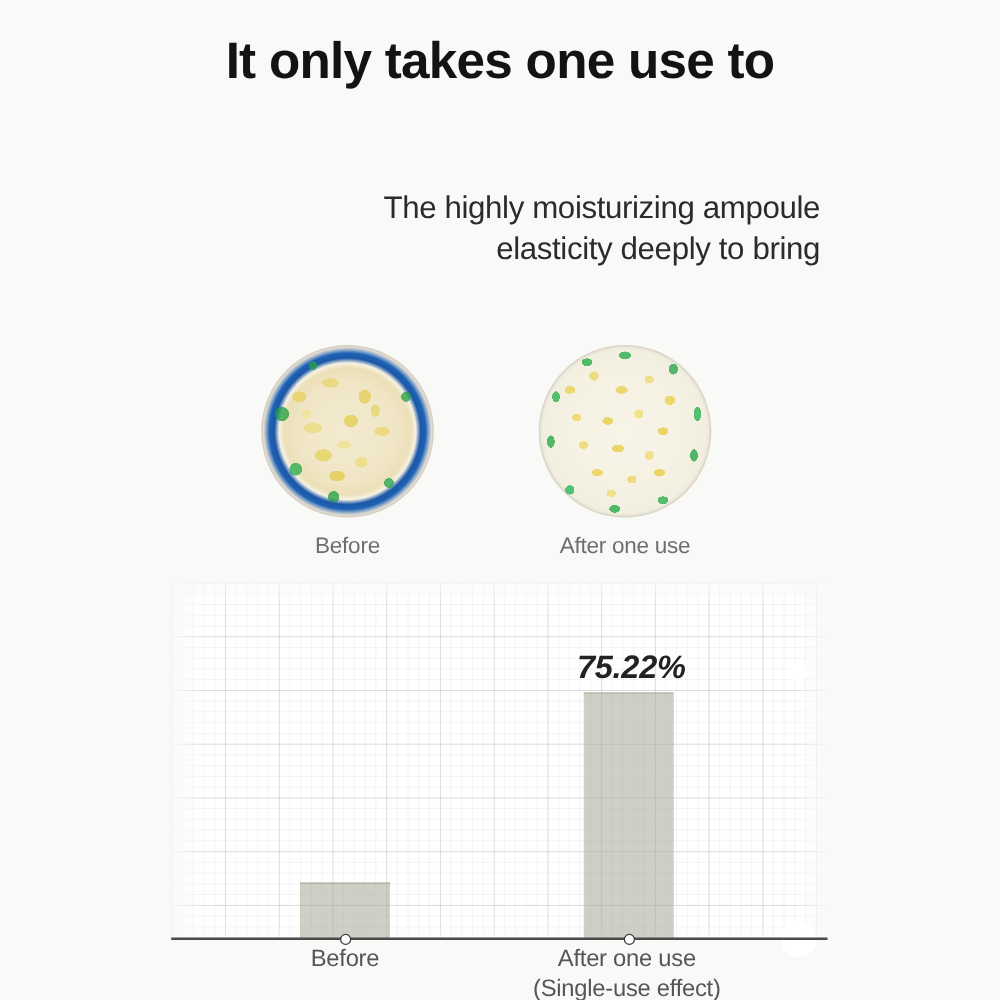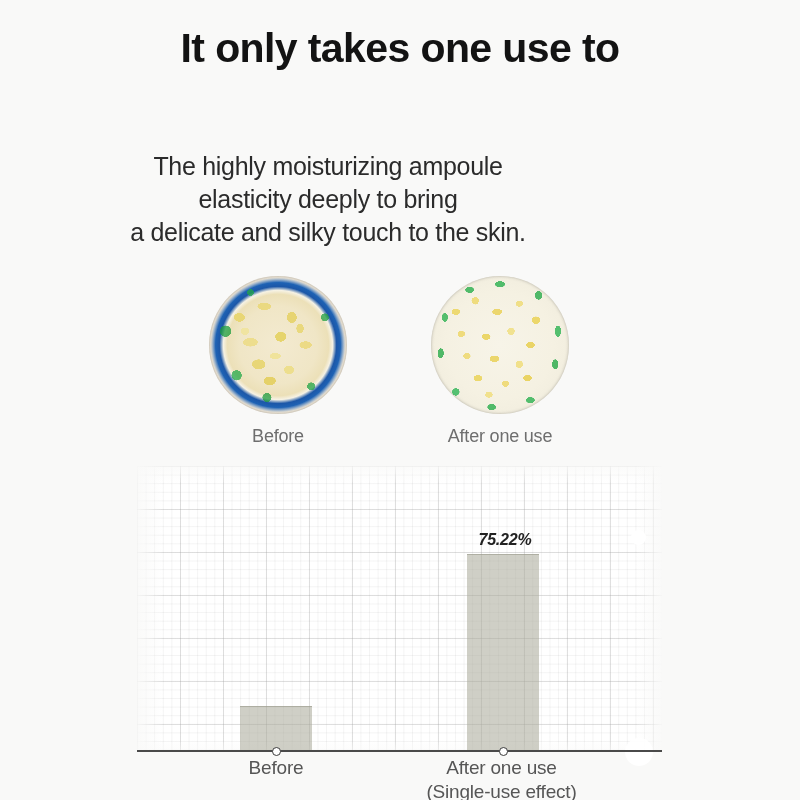--- a/index.html
+++ b/index.html
@@ -35,21 +35,21 @@
     letter-spacing: -0.6px;
   }
   .headline-line { display: block; }
 
   
   .subhead {
     position: absolute;
     top: 150px;
     left: 0;
     width: 656px;
-    text-align: center;
+    text-align: right;
     font-size: 25px;
     line-height: 33px;
     font-weight: normal;
     color: #2b2b2b;
     letter-spacing: -0.3px;
   }
   .subhead-line { display: block; }
 
   
   .photos {
@@ -240,21 +240,21 @@
     width: 72px;
     height: 196px;
   }
 
   .value-label {
     position: absolute;
     left: 318px;
     bottom: 202px;
     width: 100px;
     text-align: center;
-    font-size: 16px;
+    font-size: 26px;
     font-weight: bold;
     font-style: italic;
     color: #222222;
     letter-spacing: -0.2px;
   }
 
   .deco-dot {
     position: absolute;
     background: #ffffff;
     border-radius: 50%;
@@ -310,21 +310,20 @@
 
 <div class="page">
 
   <div class="headline">
     <span class="headline-line">It only takes one use to</span>
   </div>
 
   <div class="subhead">
     <span class="subhead-line">The highly moisturizing ampoule</span>
     <span class="subhead-line">elasticity deeply to bring</span>
-    <span class="subhead-line">a delicate and silky touch to the skin.</span>
   </div>
 
   <div class="photos">
 
     <div class="photo-block before">
       <div class="disc disc-before"></div>
       <div class="photo-caption">Before</div>
     </div>
 
     <div class="photo-block after">

